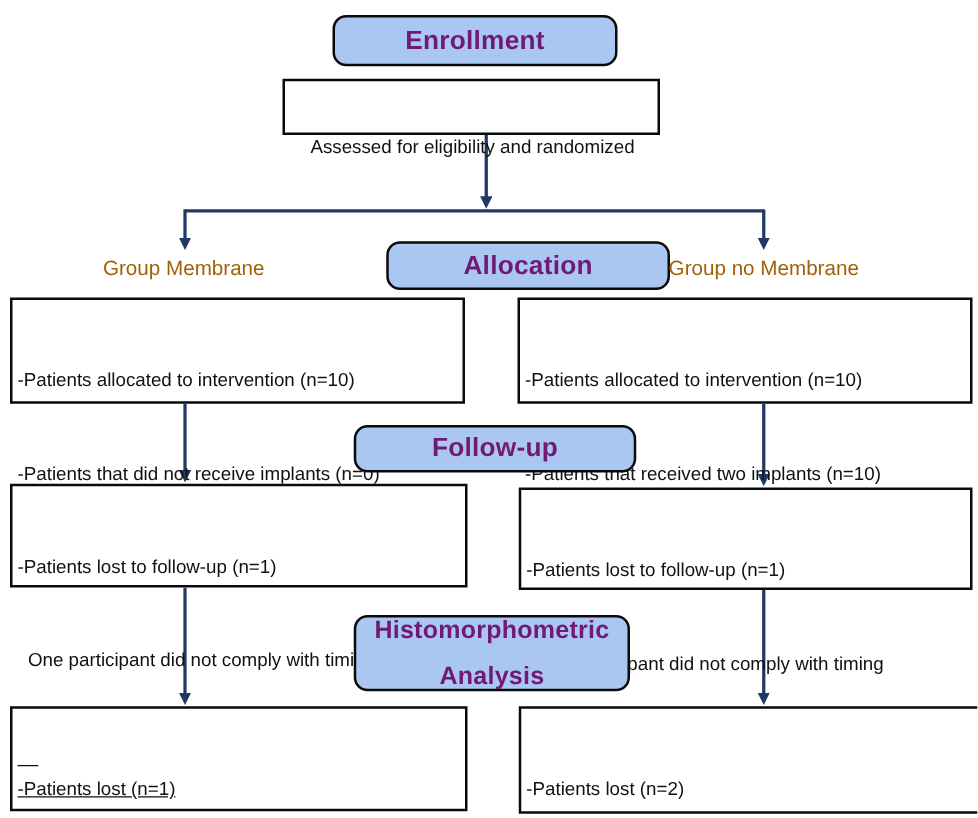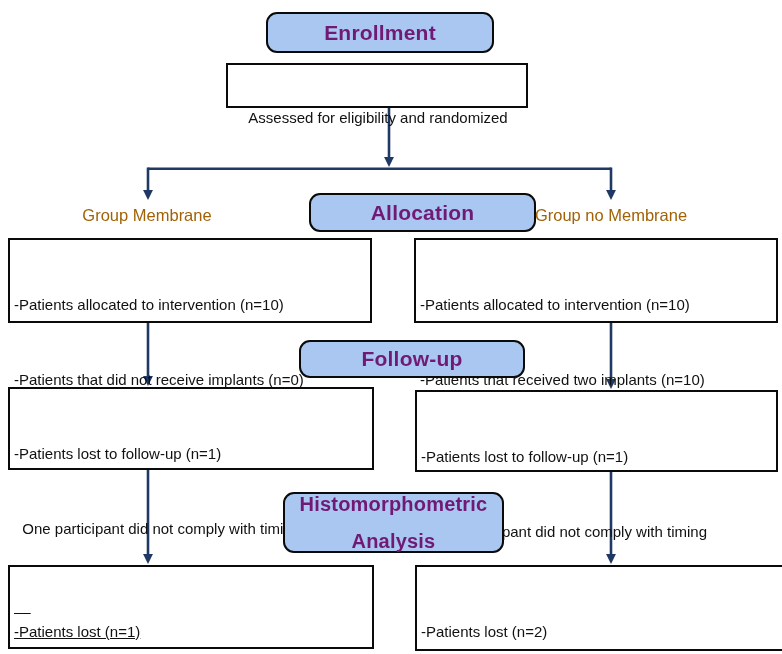--- a/index.html
+++ b/index.html
@@ -9,21 +9,21 @@
     overflow:hidden;
   }
   .pill{
     position:absolute;background:#a9c7f1;border:2.5px solid #0a0a0a;border-radius:11px;
     display:flex;align-items:center;justify-content:center;text-align:center;
     font-weight:bold;color:#701a75;box-sizing:border-box;
     letter-spacing:.2px;
   }
   #pill-enrollment{left:266px;top:12px;width:228px;height:41px;font-size:21px;}
   #pill-allocation{left:270px;top:193px;width:227px;height:39px;font-size:21px;margin-left:39px;}
-  #pill-followup{left:299px;top:340px;width:226px;height:38px;font-size:21px;}
+  #pill-followup{left:283px;top:340px;width:226px;height:38px;font-size:21px;}
   #pill-analysis{left:283px;top:492px;width:221px;height:61px;font-size:20px;line-height:37px;padding:0 14px;}
   .wbox{
     position:absolute;background:#ffffff;border:2.6px solid #0a0a0a;box-sizing:border-box;
     font-size:15px;line-height:25px;padding:2px 2px 2px 4px;white-space:pre-wrap;
   }
   #box-eligibility{
     left:226px;top:63px;width:302px;height:45px;text-align:center;
     line-height:20.5px;padding-top:2px;
   }
   #box-alloc-left{left:8px;top:238px;width:364px;height:85px;}

